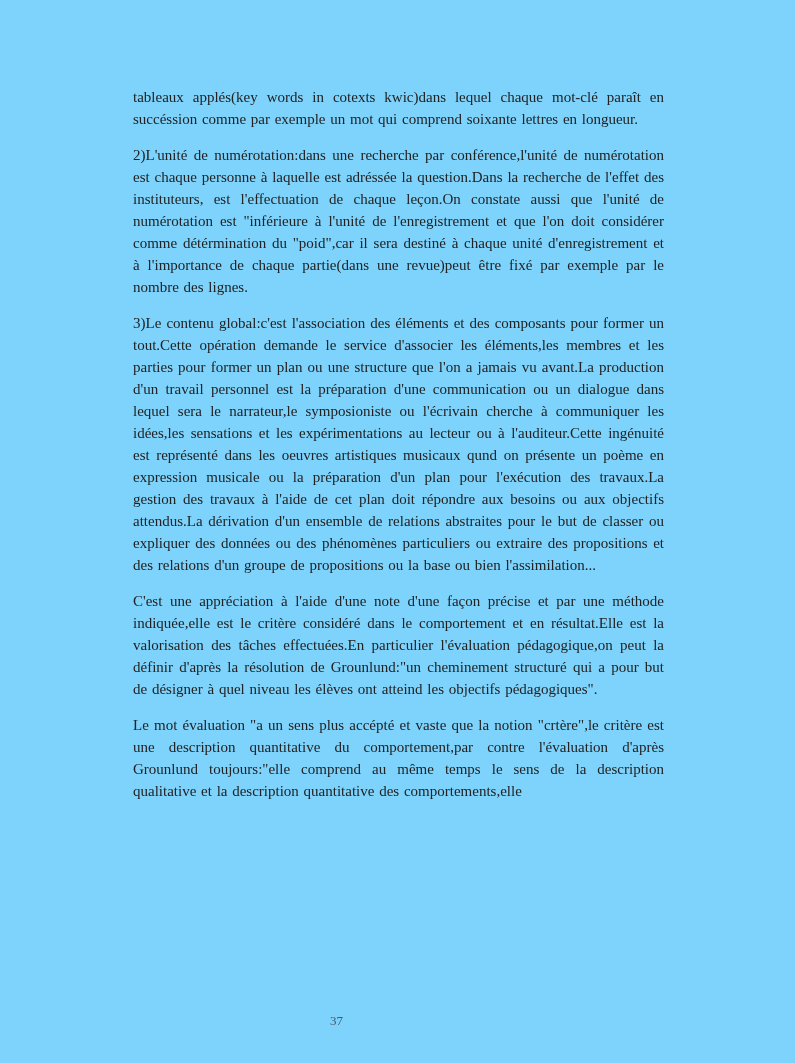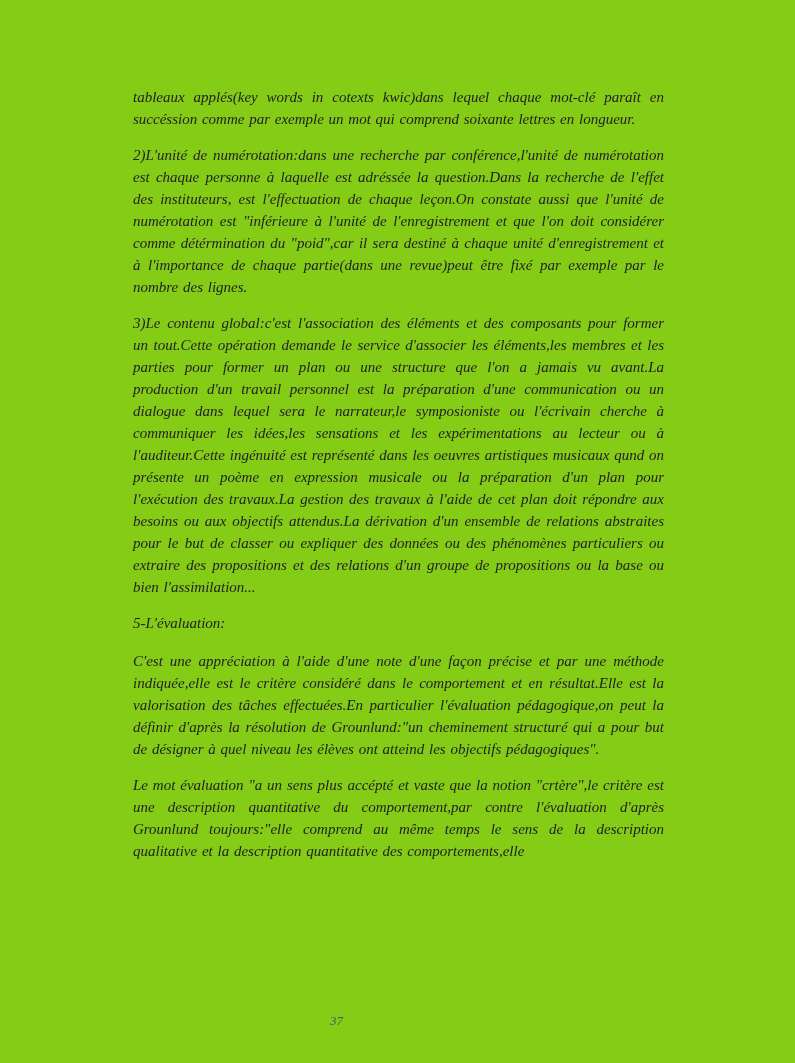--- a/index.html
+++ b/index.html
@@ -11,22 +11,21 @@
     height: 1063px;
     background: #ffffff;
     position: relative;
     font-family: "Liberation Serif", "DejaVu Serif", serif;
     color: #1d1d1d;
     overflow: hidden;
   }
   .page {
     position: absolute;
     inset: 0;
-    background: #84cc16;
-    font-style: italic;
+    background: #7dd3fc;
   }
   .content {
     position: absolute;
     left: 133px;
     top: 86px;
     width: 531px;
   }
   .para {
     margin: 0 0 14px 0;
     font-size: 15px;
@@ -58,18 +57,17 @@
   }
 </style>
 </head>
 <body>
 
 <div class="page">
   <div class="content">
     <p class="para">tableaux applés(key words in cotexts kwic)dans lequel chaque mot-clé paraît en succéssion comme par exemple un mot qui comprend soixante lettres en longueur.</p>
     <p class="para">2)L'unité de numérotation:dans une recherche par conférence,l'unité de numérotation est chaque personne à  laquelle est adréssée la question.Dans la recherche de l'effet des instituteurs, est l'effectuation de chaque leçon.On constate aussi que l'unité de numérotation est "inférieure à l'unité de l'enregistrement et que l'on doit considérer comme détérmination du "poid",car il sera destiné à chaque unité d'enregistrement et à l'importance de chaque partie(dans une revue)peut être fixé par exemple par le nombre des lignes.</p>
     <p class="para">3)Le contenu global:c'est l'association des éléments et des composants pour former un tout.Cette opération demande le service d'associer les éléments,les membres et les parties pour former un plan ou une structure que l'on a jamais vu avant.La production d'un travail personnel est la préparation d'une communication ou un dialogue dans lequel sera le narrateur,le symposioniste ou l'écrivain cherche à communiquer les idées,les sensations et les expérimentations au lecteur ou à l'auditeur.Cette ingénuité est représenté dans les oeuvres artistiques musicaux qund on présente un poème en expression musicale ou la préparation d'un plan pour l'exécution des travaux.La gestion des travaux à l'aide de cet plan doit répondre aux besoins ou aux objectifs attendus.La dérivation d'un ensemble de relations abstraites pour le but de classer ou expliquer des données ou des phénomènes particuliers ou extraire des propositions et des relations d'un groupe de propositions ou la base ou bien l'assimilation...</p>
-    <p class="heading">5-L'évaluation:</p>
     <p class="para">C'est une appréciation à l'aide d'une note d'une façon précise et par une méthode indiquée,elle est le critère considéré dans le comportement et en résultat.Elle est la valorisation des tâches effectuées.En particulier l'évaluation pédagogique,on peut la définir d'après la résolution de Grounlund:"un cheminement structuré qui a pour but de désigner à quel niveau les élèves ont atteind les objectifs pédagogiques".</p>
     <p class="para">Le mot évaluation "a un sens plus accépté et vaste que la notion "crtère",le critère est une description quantitative du comportement,par contre l'évaluation d'après Grounlund toujours:"elle comprend au même temps le sens de la description qualitative et la description quantitative des comportements,elle</p>
   </div>
   <div class="page-number">37</div>
 </div>
 
 </body></html>

